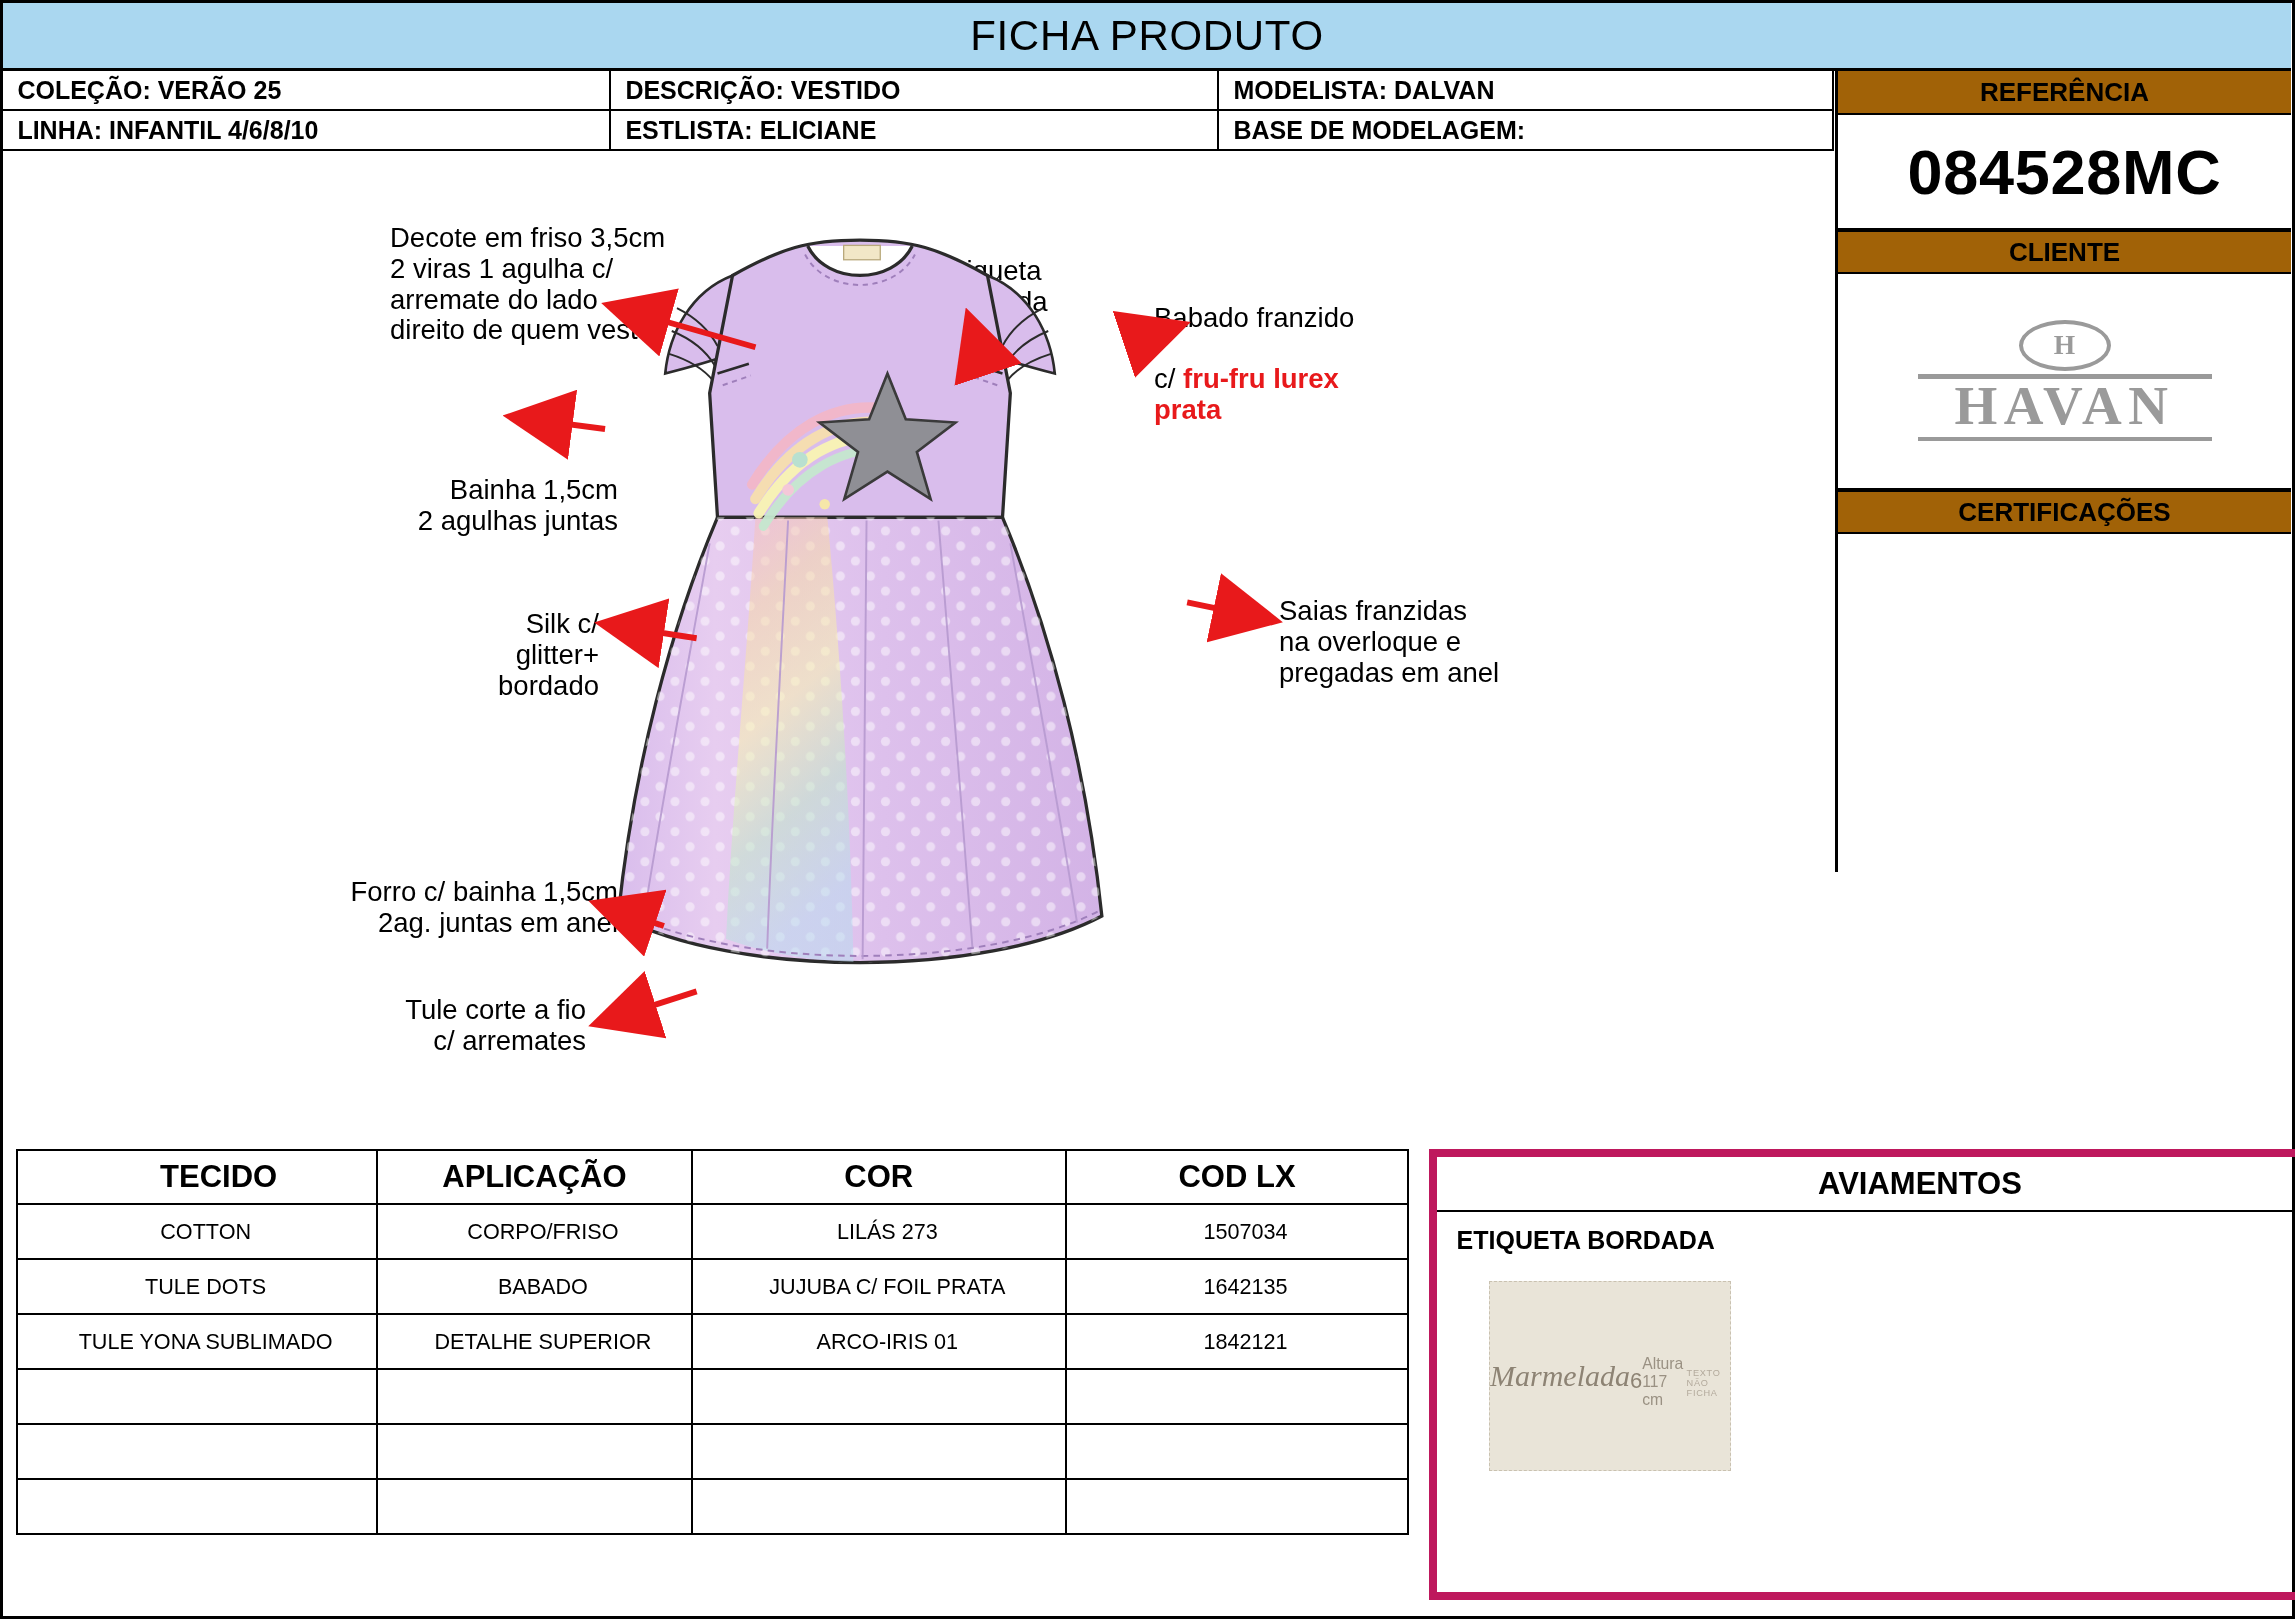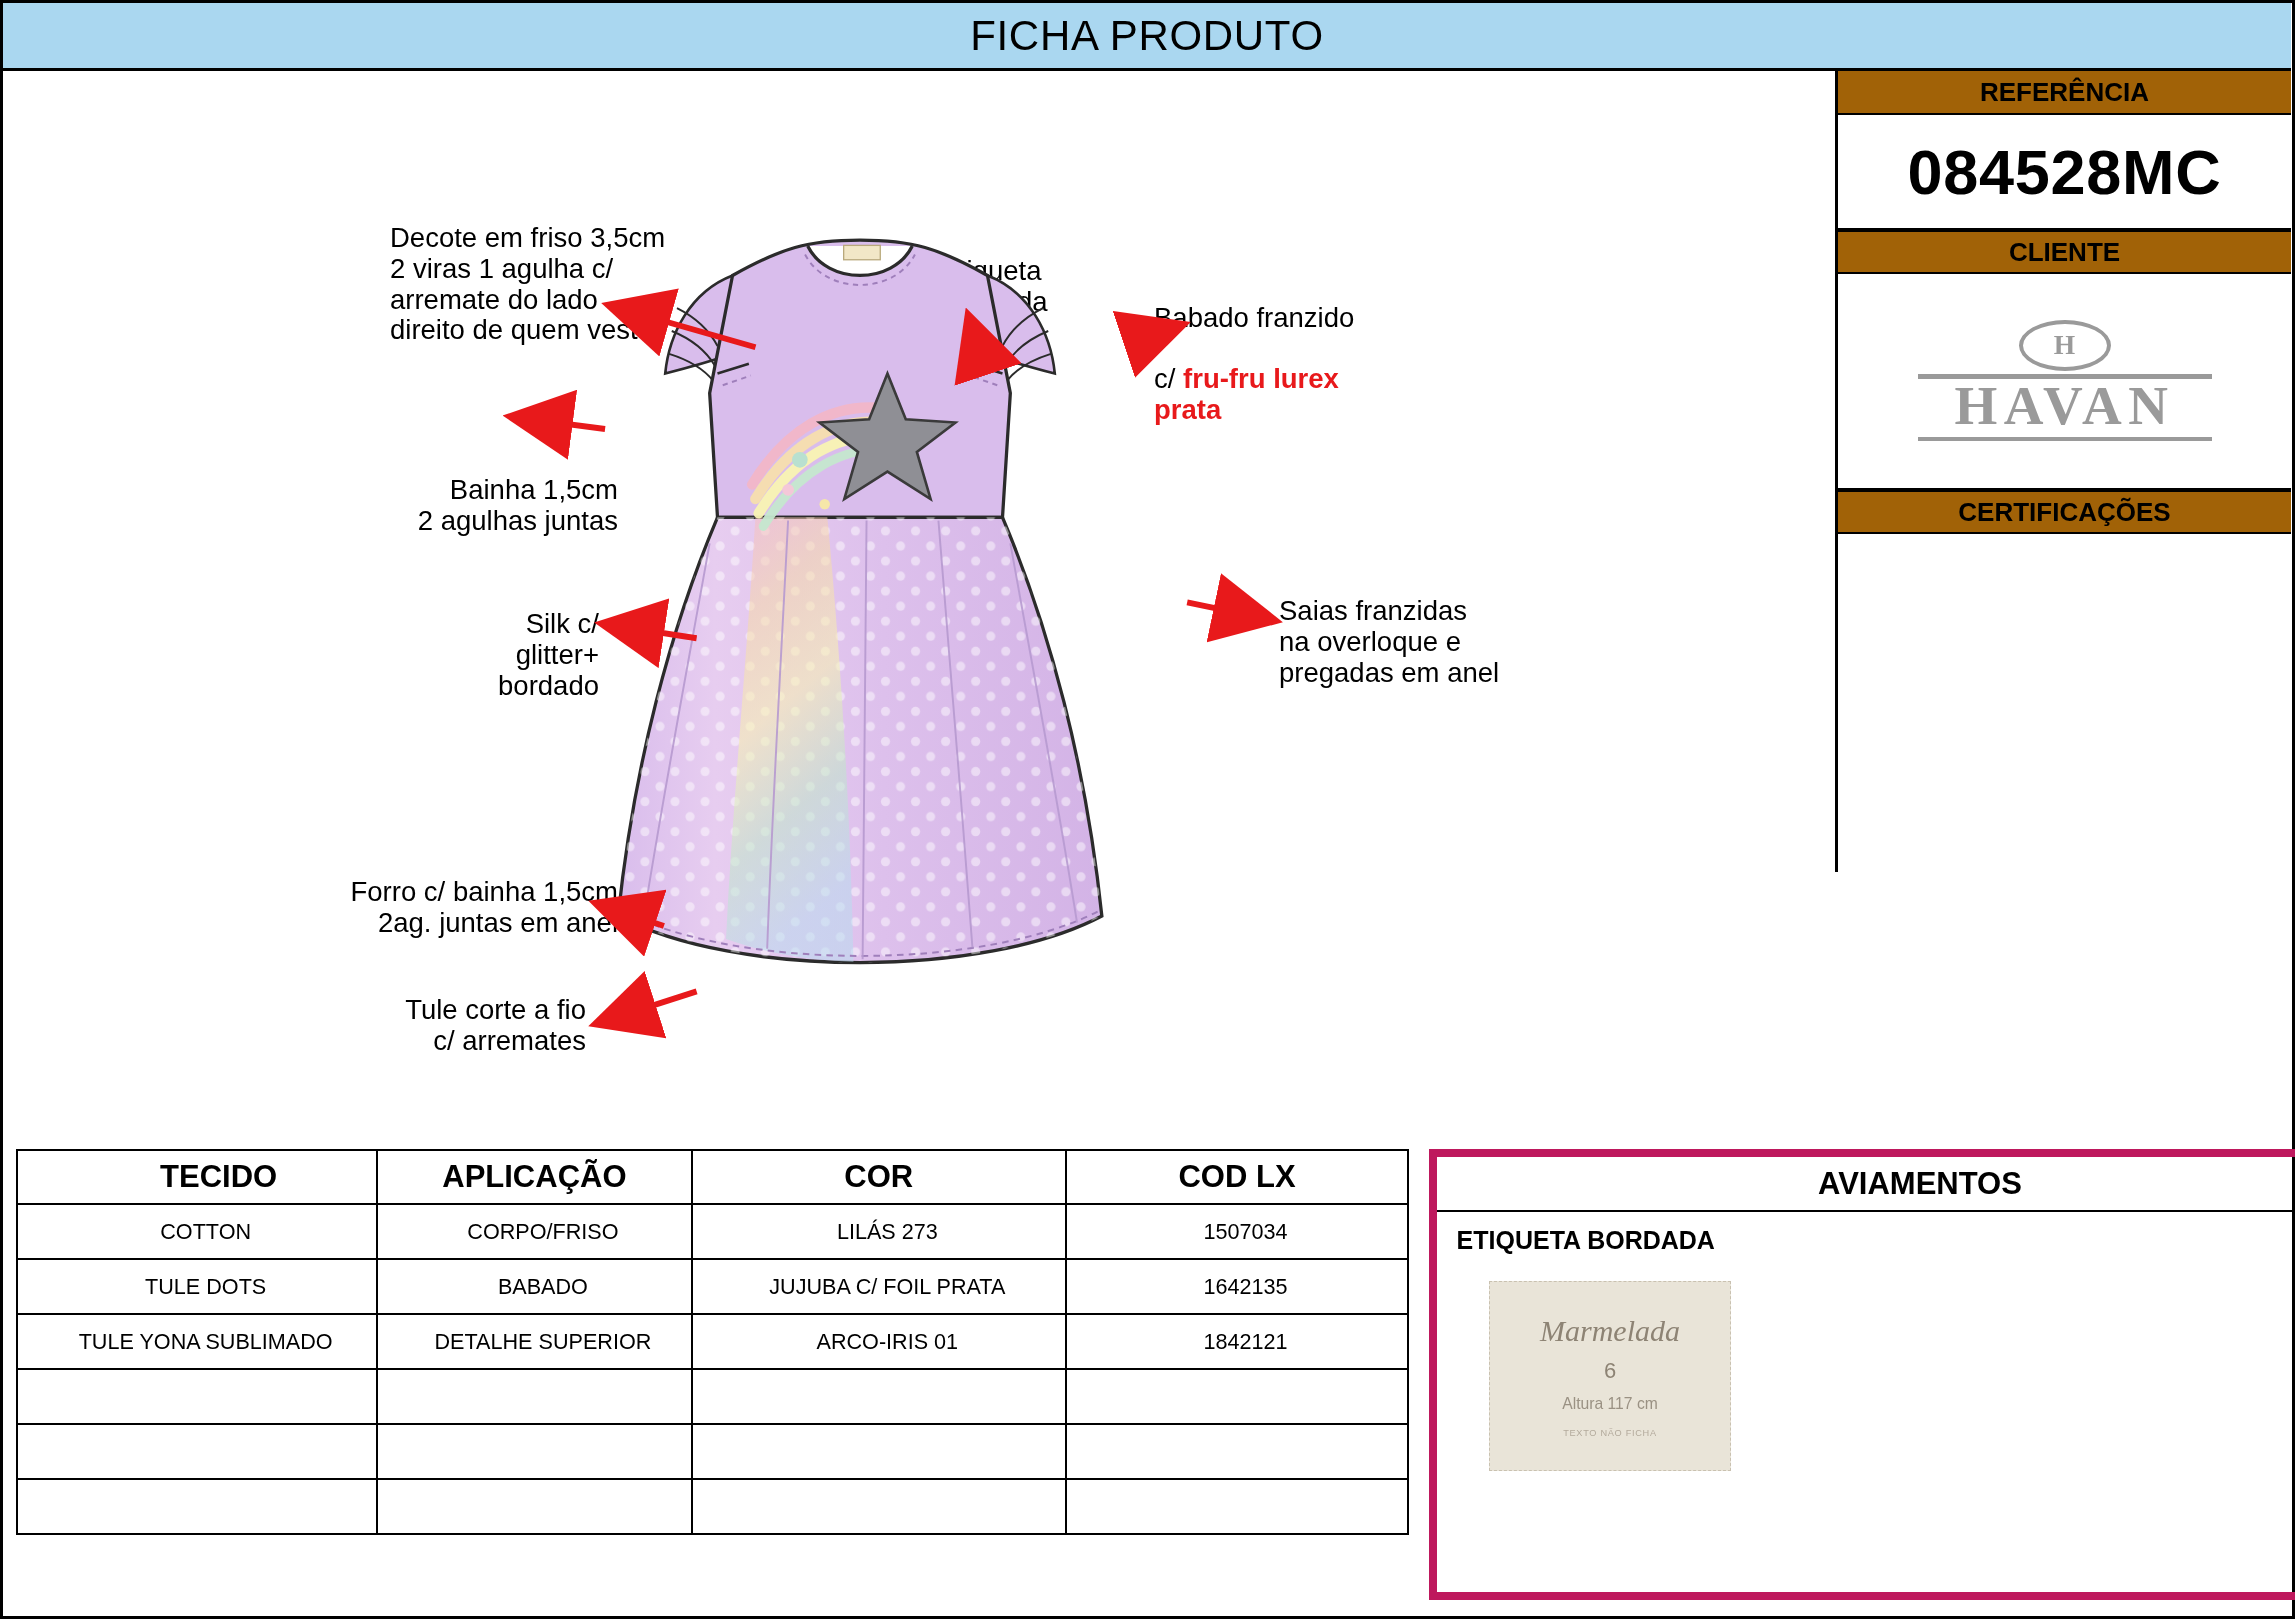--- a/index.html
+++ b/index.html
@@ -240,21 +240,20 @@
   .label-swatch {
     position: absolute;
     left: 52px;
     top: 124px;
     width: 242px;
     height: 190px;
     background: #e9e4d8;
     border: 1.3px dashed #c9c1b0;
     box-sizing: border-box;
     display: flex;
-    flex-direction: column;
     align-items: center;
     justify-content: center;
     color: #8d8374;
   }
   .label-brand {
     font-family: "Liberation Serif", serif;
     font-style: italic;
     font-size: 30px;
     color: #8d8374;
   }
@@ -286,20 +285,32 @@
 </style>
 </head>
 <body>
 
 <div class="sheet">
 
   <div class="title-bar">
     <div class="title">FICHA PRODUTO</div>
   </div>
 
+  <div class="header-table">
+    <div class="header-row">
+      <div class="header-cell hc-1">COLEÇÃO: VERÃO 25</div>
+      <div class="header-cell hc-2">DESCRIÇÃO: VESTIDO</div>
+      <div class="header-cell hc-3">MODELISTA: DALVAN</div>
+    </div>
+    <div class="header-row">
+      <div class="header-cell hc-1">LINHA: INFANTIL 4/6/8/10</div>
+      <div class="header-cell hc-2">ESTLISTA: ELICIANE</div>
+      <div class="header-cell hc-3">BASE DE MODELAGEM:</div>
+    </div>
+  </div>
 
   <div class="ref-panel">
     <div class="ref-band first">REFERÊNCIA</div>
     <div class="ref-value-box">
       <div class="ref-value">084528MC</div>
     </div>
     <div class="ref-band">CLIENTE</div>
     <div class="client-box">
       <div class="havan-logo">
         <div class="havan-oval">H</div>

